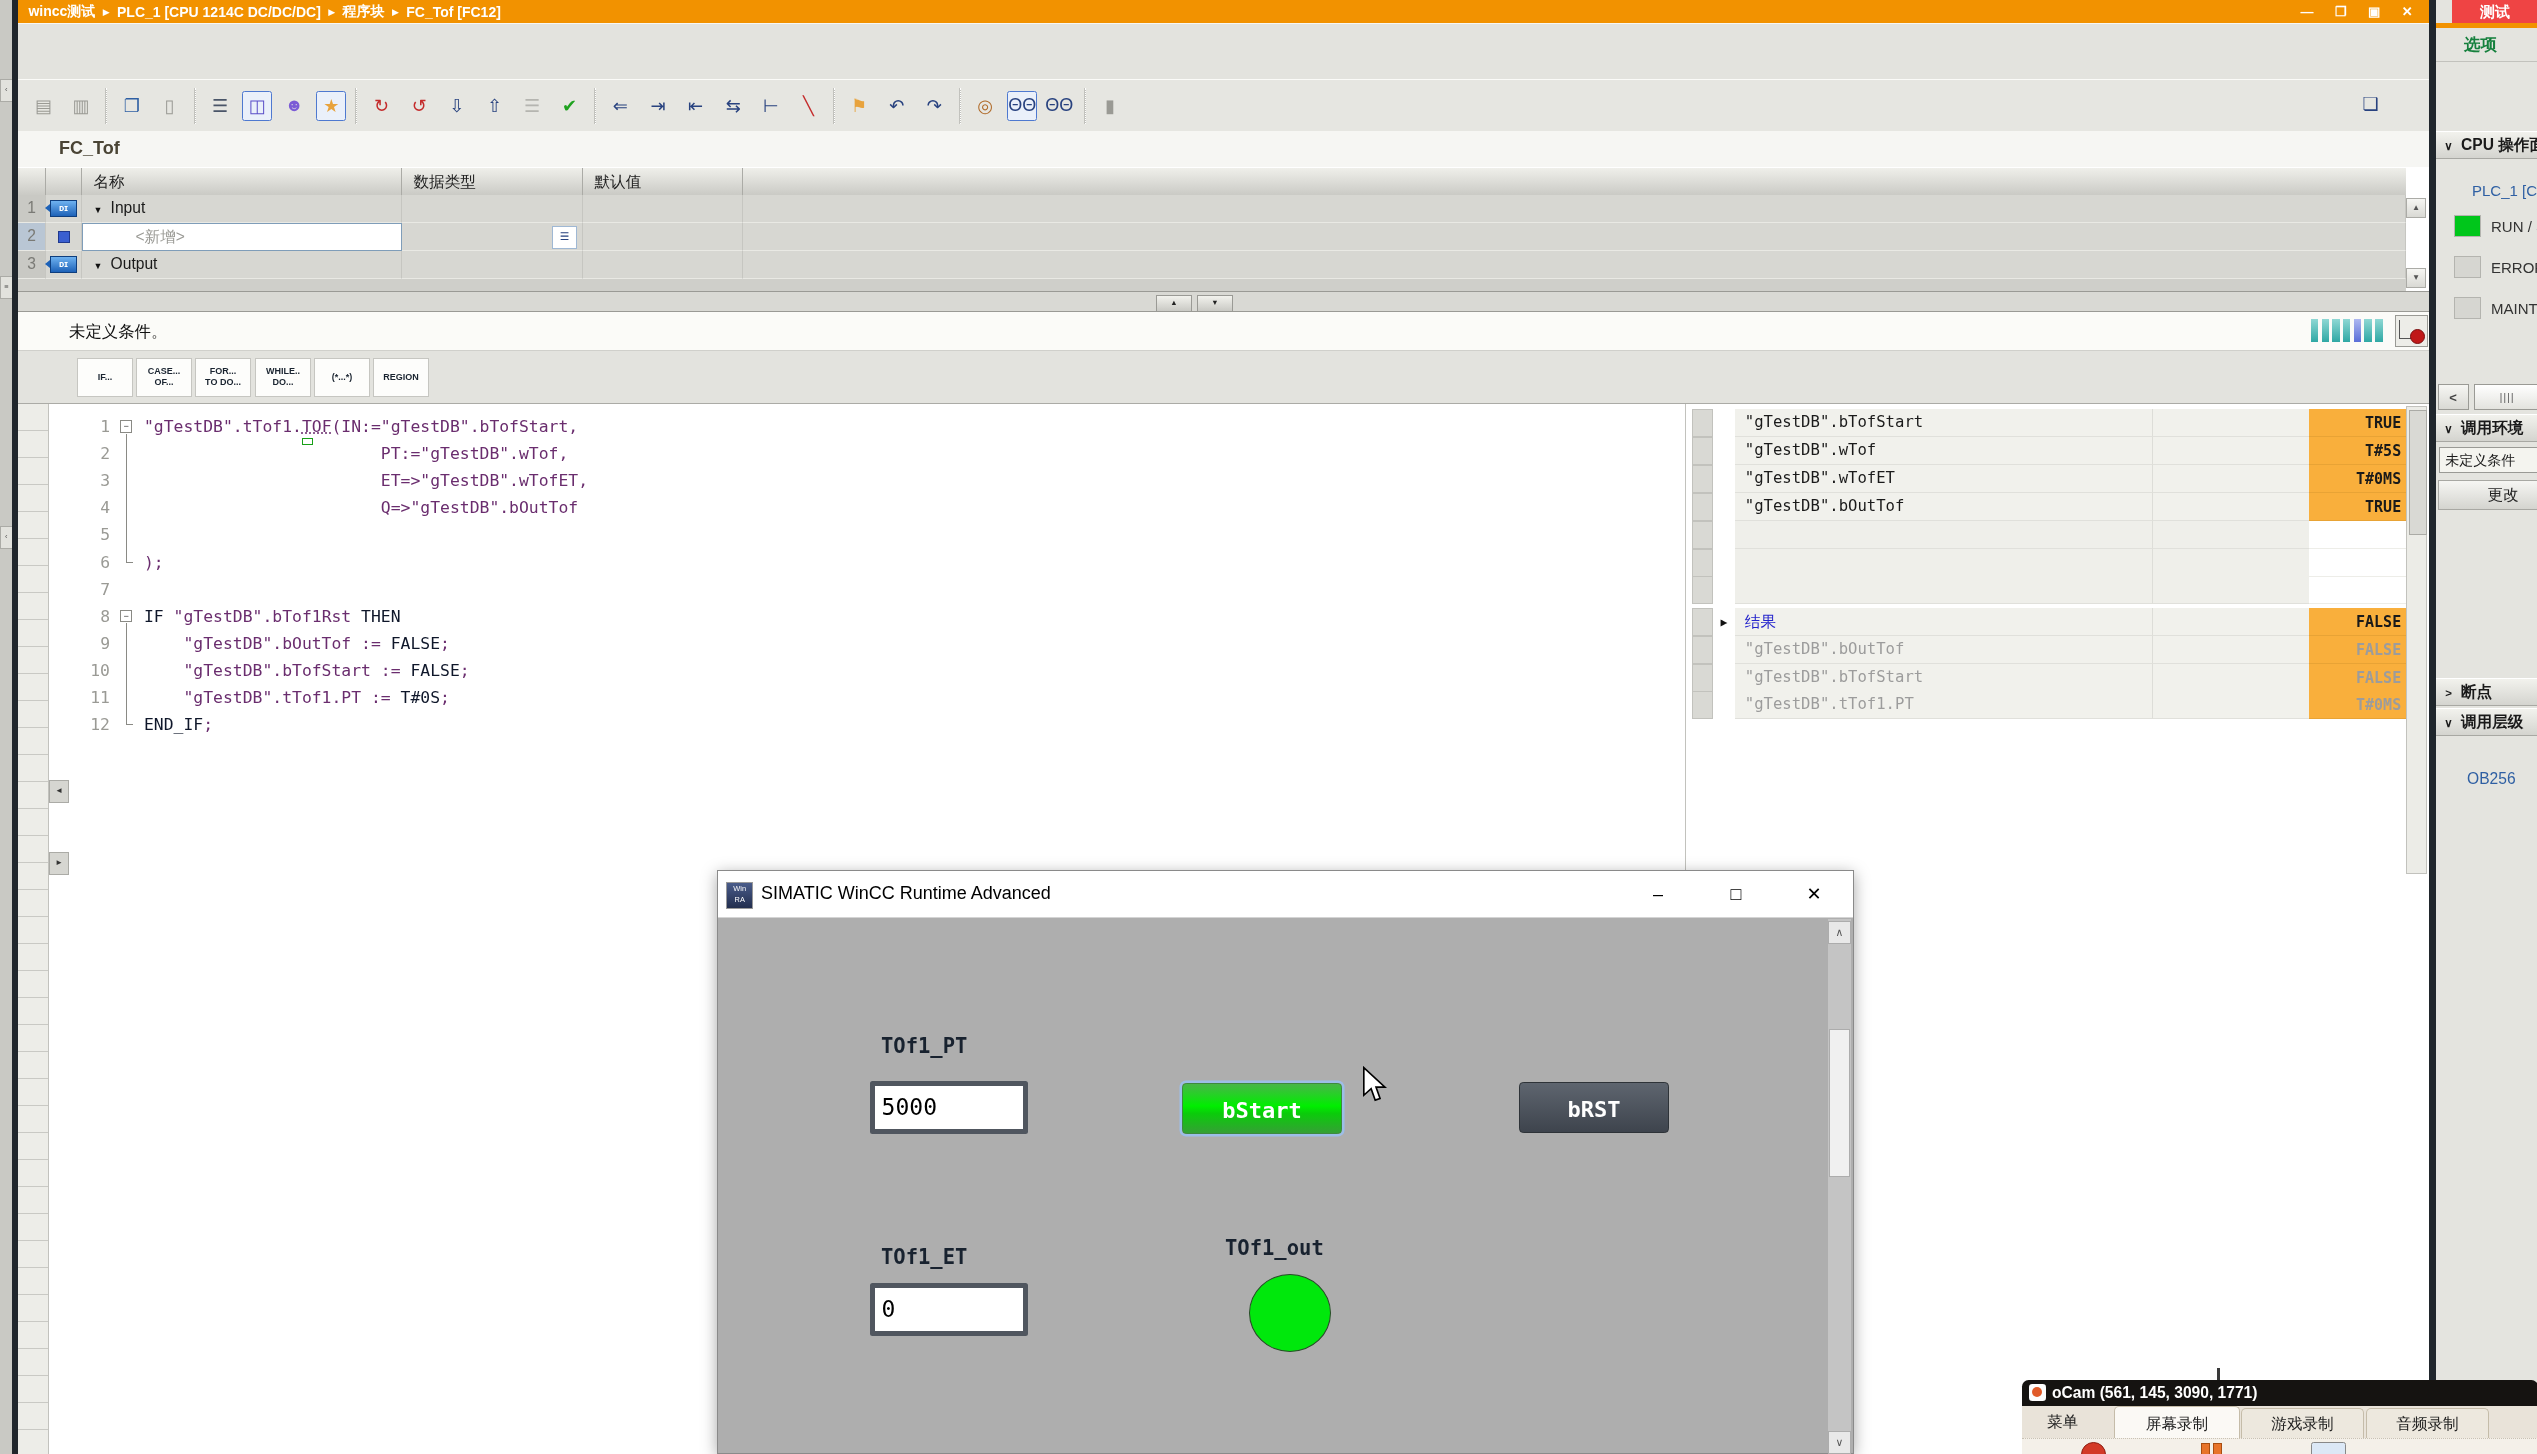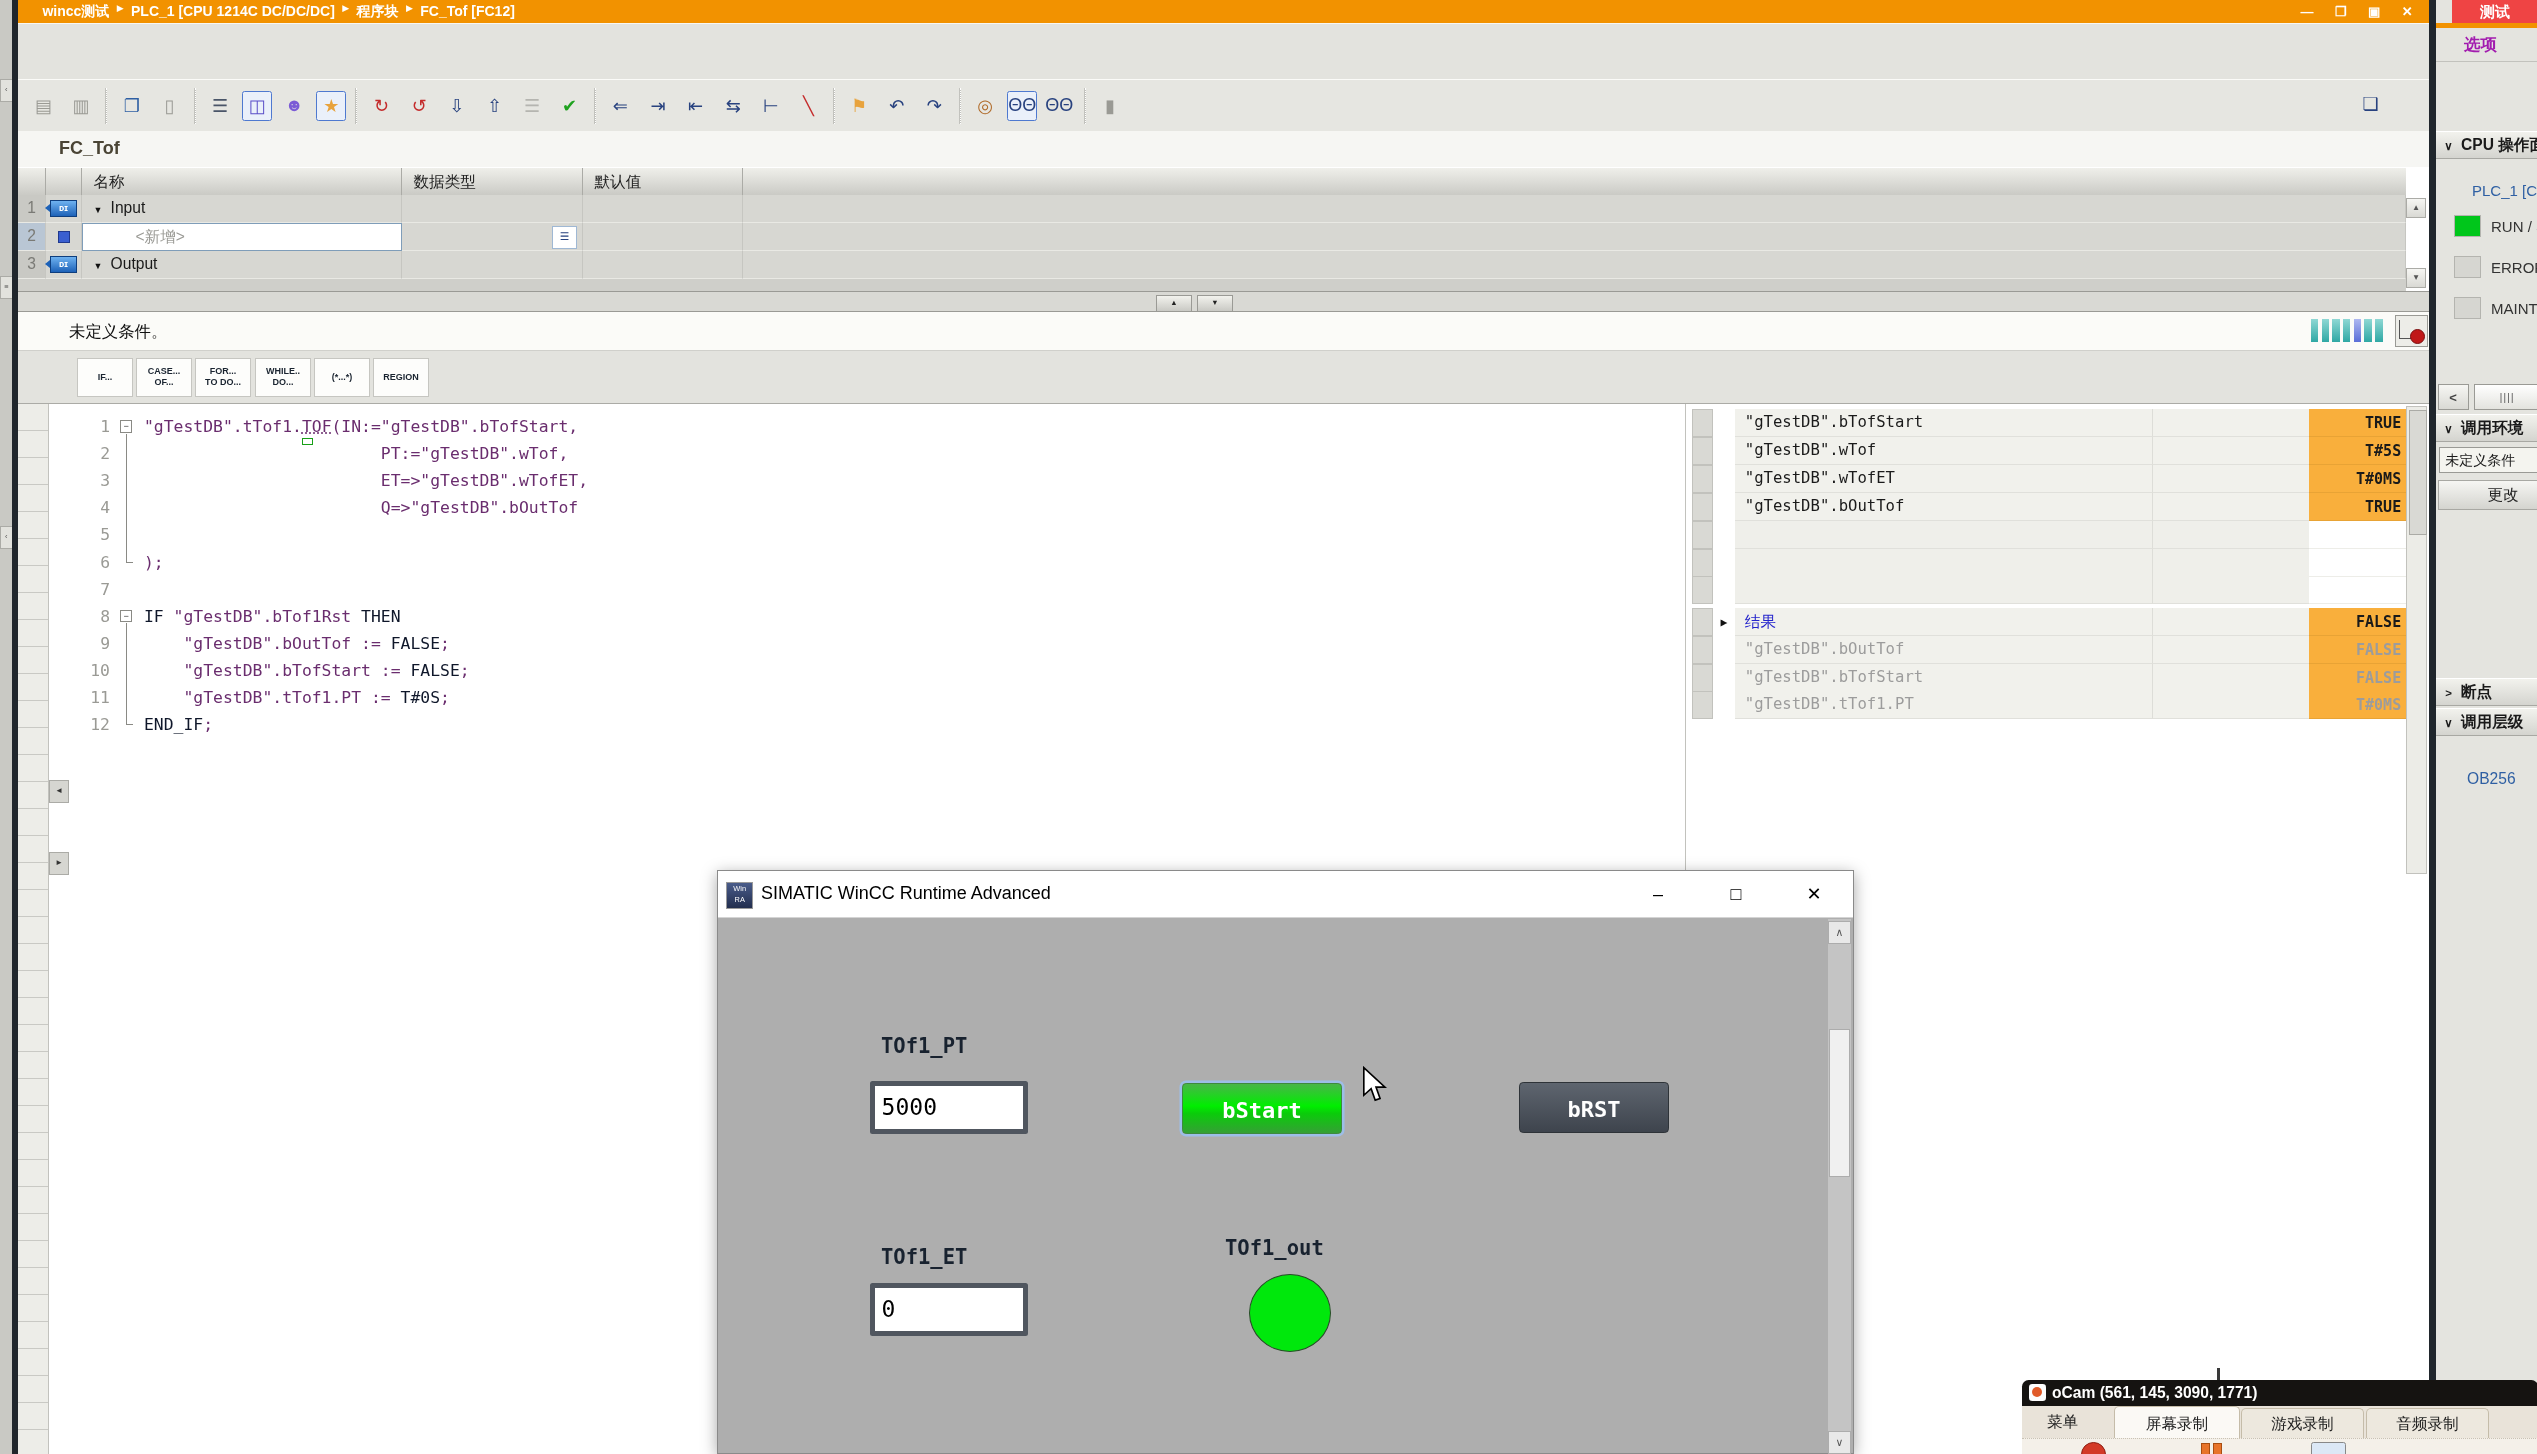--- a/index.html
+++ b/index.html
@@ -94,21 +94,21 @@
   .wrow.result .wc2{color:#2424CC;font-family:"Liberation Sans",sans-serif;}
   .wrow.empty .wc2,.wrow.empty .wc3{background:#EFEFEA;}
   .wrow.empty .wc4{background:transparent;border-bottom:0.8px solid #EDEDE8;}
   .ed-scroll{position:absolute;left:2388px;top:1.6px;width:21.4px;height:468px;background:#ECECE7;border:0.8px solid #C2C2BD;box-sizing:border-box;}
   .ed-thumb{position:absolute;left:1.6px;top:3.3px;width:16.4px;height:123px;background:#D9D9D4;border:0.8px solid #ABABA6;}
 
   
   .rpanel{left:2436px;top:0;width:102px;height:1454px;background:#E4E4DF;overflow:hidden;}
   .rp-tab{position:absolute;left:16px;top:0;width:102px;height:23px;background:#ef4444;color:#fff;font-weight:bold;font-size:15px;line-height:23px;padding-left:28px;box-sizing:border-box;}
   .rp-accent{position:absolute;left:0;top:23px;width:102px;height:5px;background:#F29200;}
-  .rp-options{position:absolute;left:28px;top:34px;font-size:16.4px;font-weight:bold;color:#a21caf;}
+  .rp-options{position:absolute;left:28px;top:34px;font-size:16.4px;font-weight:bold;color:#15803d;}
   .rp-div{position:absolute;left:0;top:61px;width:102px;height:0.8px;background:#C2C2BD;}
   .rp-header{position:absolute;left:0;width:102px;height:28px;background:linear-gradient(#F2F2ED,#D4D4CF);border-top:0.8px solid #FFF;border-bottom:0.8px solid #A8A8A3;box-sizing:border-box;font-size:15.6px;font-weight:bold;color:#1a1a1a;line-height:26px;white-space:nowrap;}
   .rp-chev{display:inline-block;width:25px;text-align:center;font-size:11.5px;}
   .rp-plc{position:absolute;left:36px;color:#2E5FA3;font-size:15px;white-space:nowrap;}
   .led-row{position:absolute;left:18px;display:flex;align-items:center;gap:10px;white-space:nowrap;}
   .led{width:25px;height:20px;border:0.8px solid #B4B4AF;}
   .led-label{font-size:15px;color:#333;}
   .rp-hscroll-btn{position:absolute;width:31px;height:26px;background:linear-gradient(#F6F6F3,#D9D9D4);border:0.8px solid #9A9A95;box-sizing:border-box;text-align:center;font-size:13px;color:#444;line-height:25px;font-weight:bold;}
   .rp-hscroll-thumb{position:absolute;width:66px;height:26px;background:linear-gradient(#FFF,#E3E3DE);border:0.8px solid #9A9A95;box-sizing:border-box;text-align:center;font-size:11.5px;color:#666;line-height:25px;letter-spacing:0.8px;}
   .rp-cond{position:absolute;left:3.3px;width:123px;height:26px;background:#F4F4EF;border:0.8px solid #9A9A95;box-sizing:border-box;font-size:14px;line-height:25px;padding-left:5px;white-space:nowrap;}
@@ -155,21 +155,21 @@
 <div id="screen">
 
   <div class="abs left-strip">
     <div class="side-tab" style="top:79px">‹</div>
     <div class="side-tab" style="top:276px">≡</div>
     <div class="side-tab" style="top:526px">‹</div>
   </div>
   <div class="abs vbar" style="left:11.5px"></div>
 
   <div class="abs titlebar">
-    <div id="breadcrumb" style="display:flex;padding-left:17px;">
+    <div id="breadcrumb" style="display:flex;align-items:center;padding-left:3px;">
         <span class="crumb">wincc测试</span>
         <span class="crumb-sep">▶</span>
         <span class="crumb">PLC_1 [CPU 1214C DC/DC/DC]</span>
         <span class="crumb-sep">▶</span>
         <span class="crumb">程序块</span>
         <span class="crumb-sep">▶</span>
         <span class="crumb">FC_Tof [FC12]</span>
       </div>
     <div class="win-controls">
       <span class="wc">—</span>

